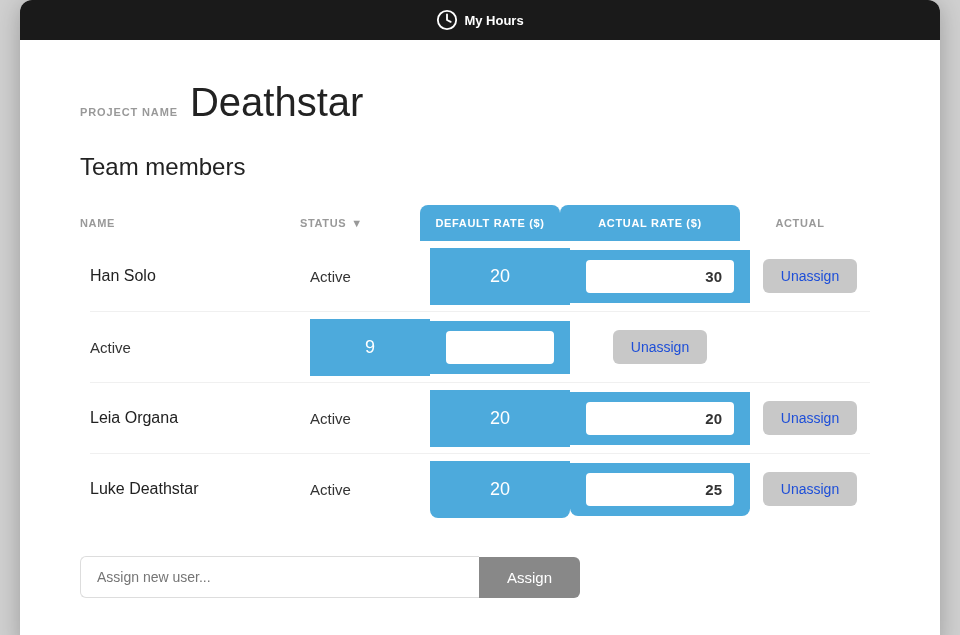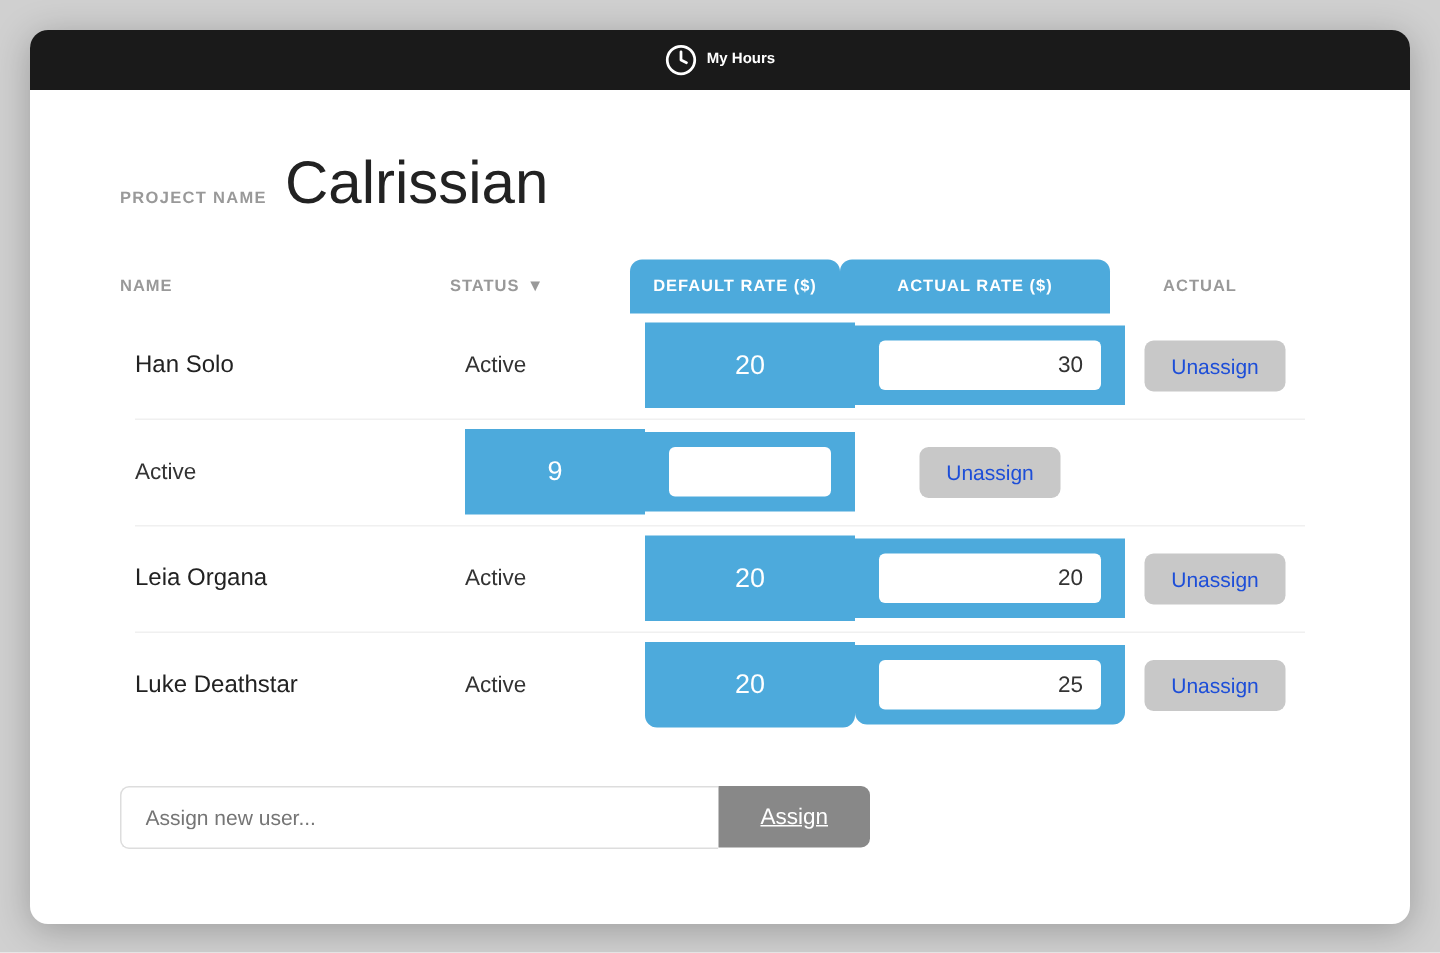--- a/index.html
+++ b/index.html
@@ -27,21 +27,21 @@
       display: flex;
       align-items: center;
       justify-content: center;
     }
 
     .titlebar-logo {
       display: flex;
       align-items: center;
       gap: 6px;
       color: #ffffff;
-      font-size: 10px;
+      font-size: 13px;
       font-weight: 600;
     }
 
     .titlebar-logo .clock-icon {
       width: 22px;
       height: 22px;
     }
 
     .content {
       padding: 40px 60px 50px 60px;
@@ -173,20 +173,21 @@
     .actual-rate-input {
       width: 100%;
       border: none;
       border-radius: 4px;
       padding: 8px 12px;
       font-size: 15px;
       color: #333;
       text-align: right;
       background: #fff;
       outline: none;
+      font-weight: bold;
     }
 
     .cell.action-cell {
       text-align: center;
     }
 
     .unassign-btn {
       background: #c8c8c8;
       border: none;
       border-radius: 6px;
@@ -232,21 +233,20 @@
 
     .assign-btn {
       background: #888;
       border: none;
       border-radius: 0 6px 6px 0;
       padding: 12px 28px;
       font-size: 15px;
       color: #fff;
       cursor: pointer;
       font-weight: 500;
-      text-decoration: underline;
     }
   </style>
 </head>
 <body>
 
 <div class="window">
 
   <div class="titlebar">
     <div class="titlebar-logo">
       <svg class="clock-icon" viewBox="0 0 24 24" fill="none" stroke="white" stroke-width="2" stroke-linecap="round" stroke-linejoin="round">
@@ -254,23 +254,24 @@
         <polyline points="12 6 12 12 16 14"></polyline>
       </svg>
       <span>My Hours</span>
     </div>
   </div>
 
   <div class="content">
 
     <div class="project-title-row">
       <span class="project-label">PROJECT NAME</span>
-      <span class="project-title">Calrissian</span>
-    </div>
-
+      <span class="project-title">Deathstar</span>
+    </div>
+
+    <div class="section-title">Team members</div>
 
     <div class="table-wrapper">
 
       <div class="table-header-row">
         <div class="col-header">NAME</div>
         <div class="col-header">
           <div class="status-header-wrap">
             <span>STATUS</span>
             <span class="filter-icon">▼</span>
           </div>

